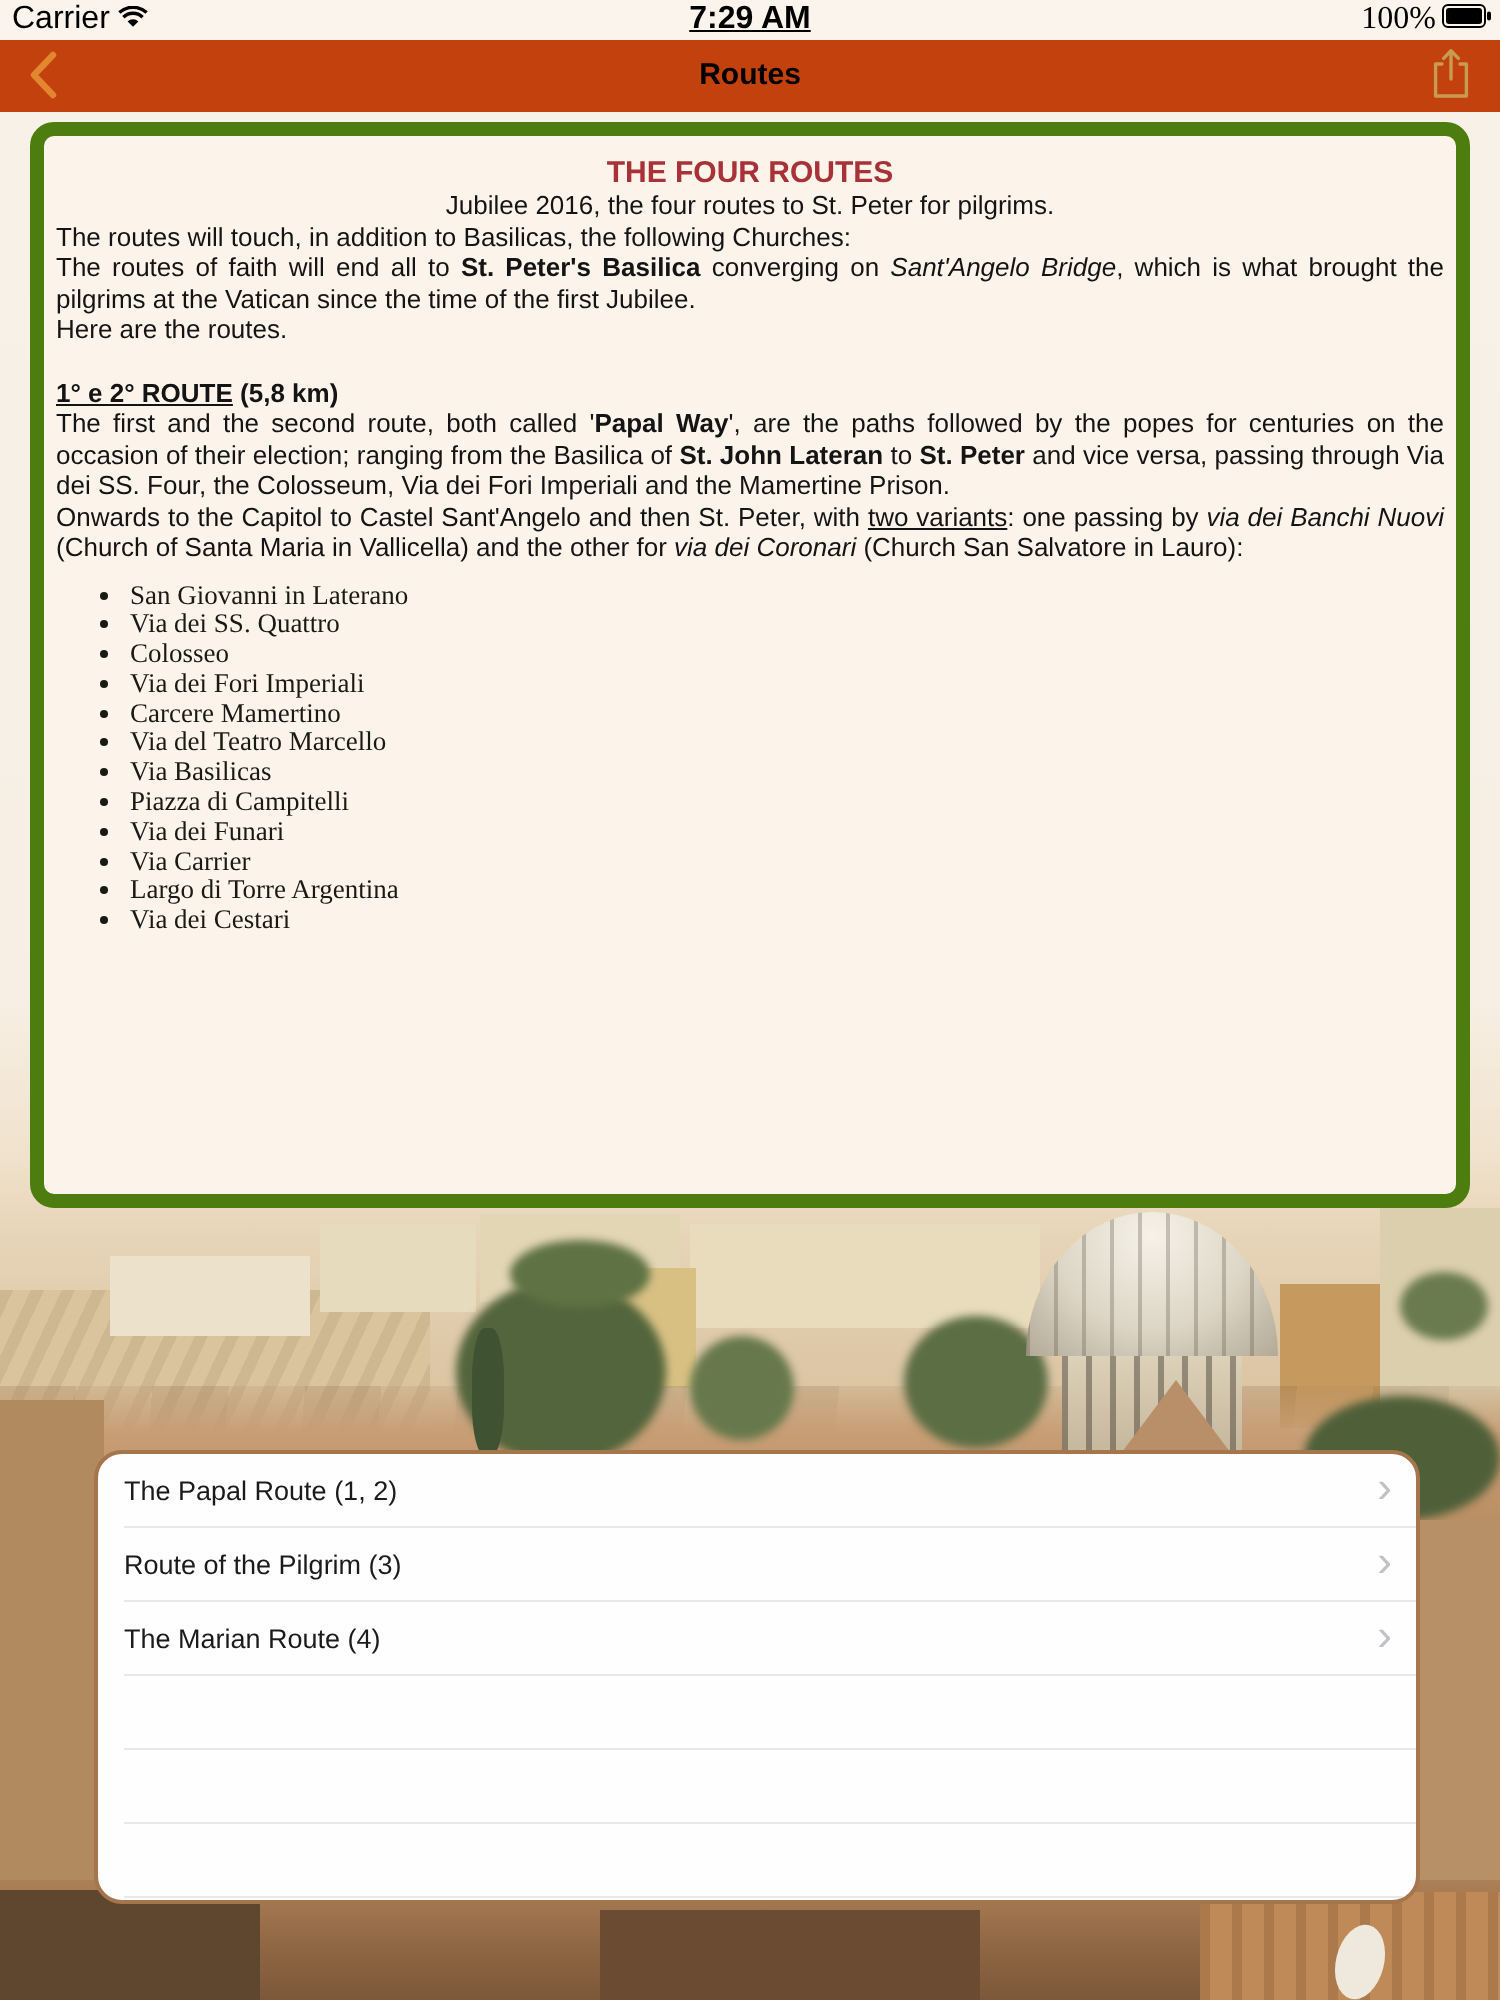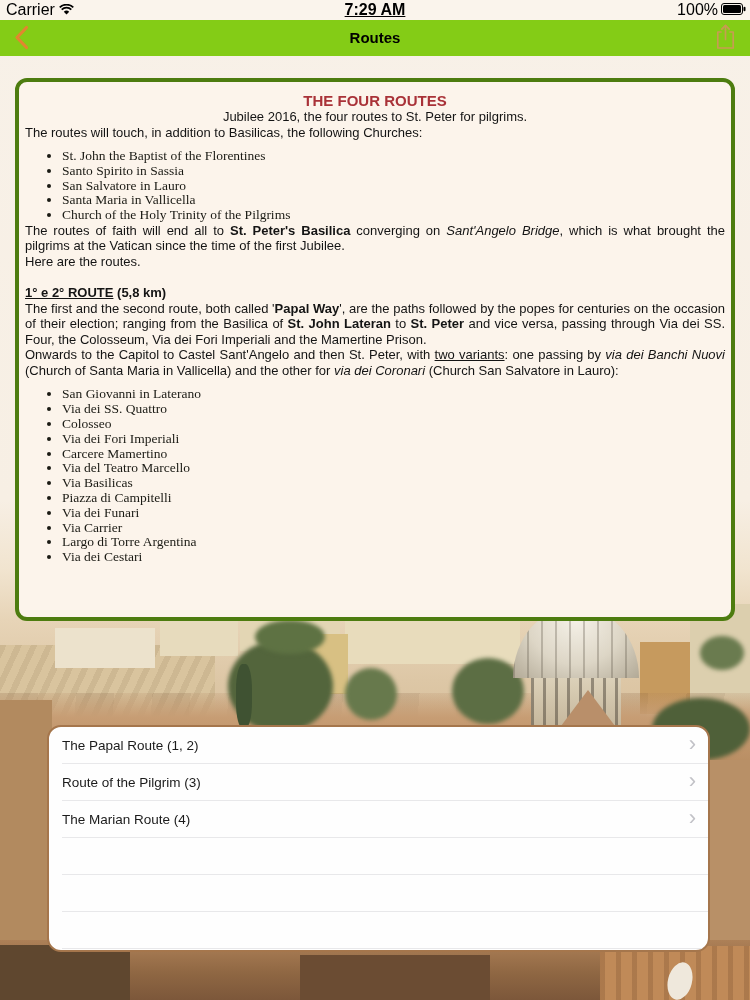--- a/index.html
+++ b/index.html
@@ -51,34 +51,34 @@
   .block2{left:300px;top:955px;width:190px;height:45px;background:#6b4c33;}
   .roof-right{left:600px;top:946px;width:150px;height:54px;background:#c08a58;
     background-image:repeating-linear-gradient(90deg,rgba(110,70,40,.25) 0 5px,transparent 5px 16px);}
   .dish{left:668px;top:962px;width:24px;height:38px;background:#efe8dc;border-radius:50%;transform:rotate(14deg);}
 
   
   .statusbar{position:absolute;left:0;top:0;right:0;height:20px;background:#faf4ec;
     display:flex;align-items:center;font-size:16px;color:#000;z-index:5;}
   .sb-left{display:flex;align-items:center;gap:4px;padding-left:6px;}
   .sb-center{position:absolute;left:0;right:0;text-align:center;font-weight:600;text-decoration:underline;}
-  .sb-right{margin-left:auto;display:flex;align-items:center;gap:3px;padding-right:4px;}
-
-  
-  .navbar{position:absolute;left:0;top:20px;right:0;height:36px;background:#84cc16;z-index:5;}
+  .sb-right{margin-left:auto;display:flex;align-items:center;gap:3px;padding-right:4px;font-family:Liberation Serif, serif;}
+
+  
+  .navbar{position:absolute;left:0;top:20px;right:0;height:36px;background:#c2410c;z-index:5;}
   .nav-title{position:absolute;left:0;right:0;top:0;line-height:36px;text-align:center;
     font-size:15px;font-weight:700;color:#000;margin:0;}
   .back-btn{position:absolute;left:8px;top:5px;width:26px;height:26px;background:none;border:none;
     padding:0;cursor:pointer;}
   .share-btn{position:absolute;right:12px;top:3px;width:26px;height:28px;background:none;border:none;
     padding:0;cursor:pointer;}
 
   
-  .article-card{position:absolute;left:15px;top:78px;width:720px;height:543px;box-sizing:border-box;
-    background:#fcf4eb;border:4px solid #4d7c0f;border-radius:12px;overflow:hidden;z-index:3;
+  .article-card{position:absolute;left:15px;top:61px;width:720px;height:543px;box-sizing:border-box;
+    background:#fcf4eb;border:7px solid #4d7c0f;border-radius:12px;overflow:hidden;z-index:3;
     padding:2px 6px 0 6px;font-size:13px;line-height:15.5px;color:#141414;}
   .article-card p{margin:0;}
   .a-title{font-size:15px;line-height:16px;font-weight:700;color:#a93238;text-align:center;margin:9px 0 0;}
   .a-sub{text-align:center;margin-top:17px;}
   .a-intro{margin-top:15px;}
   .article-card ul{margin:9px 0 0;padding-left:37px;font-family:"Liberation Serif",serif;
     font-size:13.5px;line-height:14.8px;color:#1a1a14;}
   .a-faith{margin-top:14px;text-align:justify;}
   .a-here{margin-top:15px;}
   .a-heading{font-size:13px;line-height:15.5px;font-weight:700;margin:16px 0 0;}
@@ -172,27 +172,20 @@
           <path d="M7.8 6.2 L11.5 2.4 L15.2 6.2"></path>
         </svg>
       </span>
     </button>
   </nav>
 
   <main class="article-card">
     <h2 class="a-title">THE FOUR ROUTES</h2>
     <p class="a-sub">Jubilee 2016, the four routes to St. Peter for pilgrims.</p>
     <p class="a-intro">The routes will touch, in addition to Basilicas, the following Churches:</p>
-    <ul>
-        <li>St. John the Baptist of the Florentines</li>
-        <li>Santo Spirito in Sassia</li>
-        <li>San Salvatore in Lauro</li>
-        <li>Santa Maria in Vallicella</li>
-        <li>Church of the Holy Trinity of the Pilgrims</li>
-      </ul>
     <p class="a-faith"><span>The routes of faith will end all to </span><span class="seg-b">St. Peter's Basilica</span><span> converging on </span><span class="seg-i">Sant'Angelo Bridge</span><span>, which is what brought the pilgrims at the Vatican since the time of the first Jubilee.</span></p>
     <p class="a-here">Here are the routes.</p>
     <h3 class="a-heading"><span class="seg-b seg-u">1° e 2° ROUTE</span><span class="seg-b"> (5,8 km)</span></h3>
     <p class="a-just"><span>The first and the second route, both called '</span><span class="seg-b">Papal Way</span><span>', are the paths followed by the popes for centuries on the occasion of their election; ranging from the Basilica of </span><span class="seg-b">St. John Lateran</span><span> to </span><span class="seg-b">St. Peter</span><span> and vice versa, passing through Via dei SS. Four, the Colosseum, Via dei Fori Imperiali and the Mamertine Prison.</span></p>
     <p class="a-just"><span>Onwards to the Capitol to Castel Sant'Angelo and then St. Peter, with </span><span class="seg-u">two variants</span><span>: one passing by </span><span class="seg-i">via dei Banchi Nuovi</span><span> (Church of Santa Maria in Vallicella) and the other for </span><span class="seg-i">via dei Coronari</span><span> (Church San Salvatore in Lauro):</span></p>
     <ul class="stops">
         <li>San Giovanni in Laterano</li>
         <li>Via dei SS. Quattro</li>
         <li>Colosseo</li>
         <li>Via dei Fori Imperiali</li>

